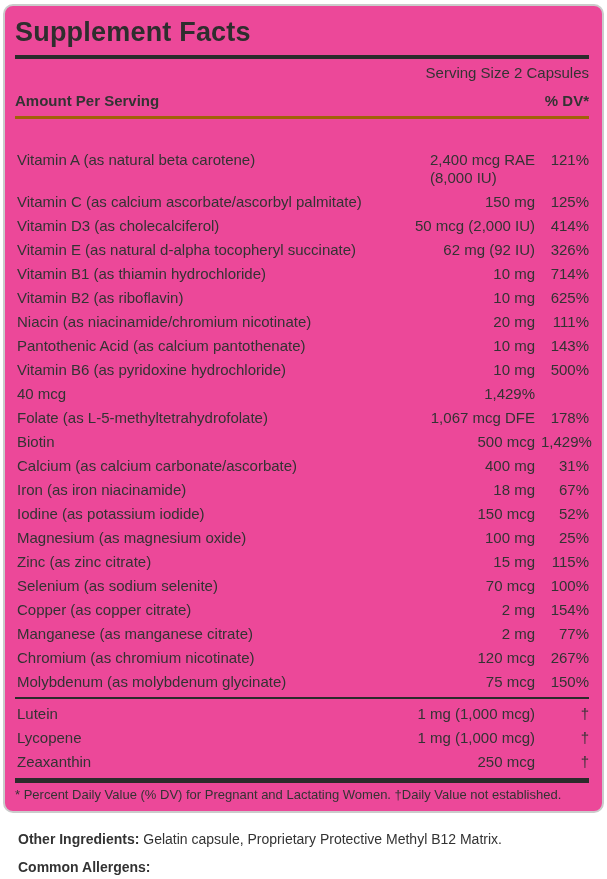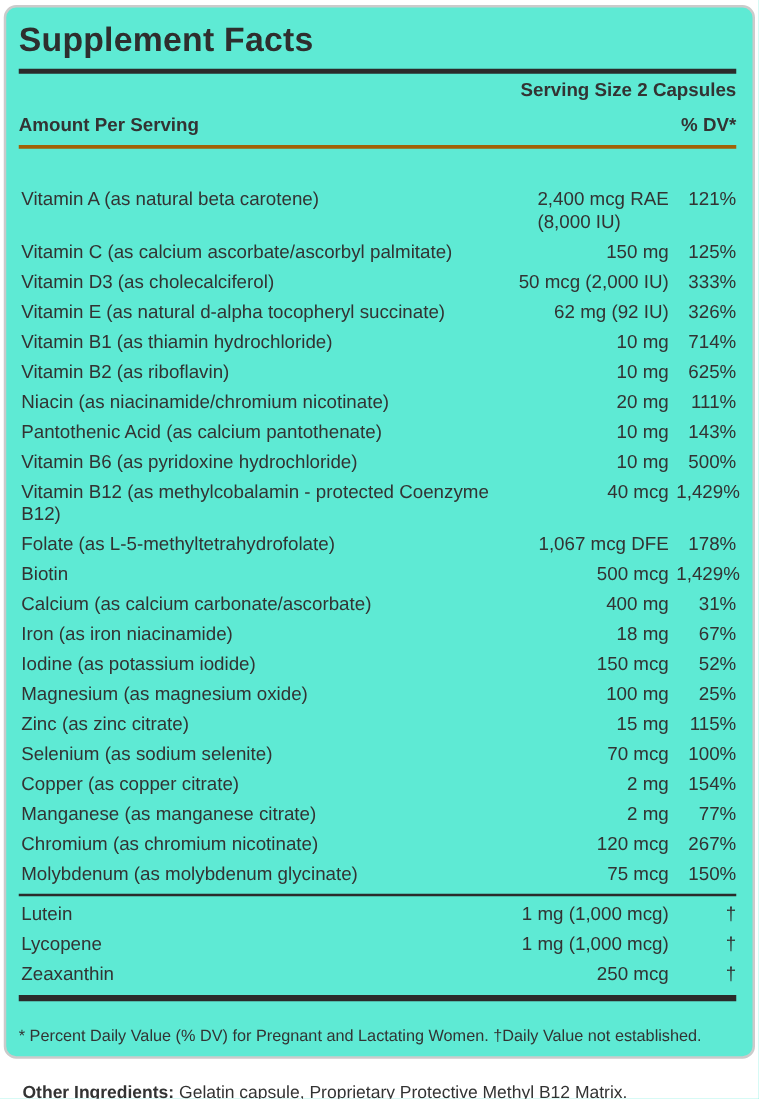--- a/index.html
+++ b/index.html
@@ -9,35 +9,35 @@
     font-family:"Liberation Sans", sans-serif;
     color:#333333;
     overflow:hidden;
   }
   .sf-box {
     margin:4px 3px 0 3px;
     border:2px solid #cbcbcb;
     border-radius:10px;
     padding:8px 13px 8px 10px;
     box-sizing:border-box;
-    background:#5eead4;
+    background:#ec4899;
   }
   .sf-title {
     font-size:27px;
     font-weight:bold;
     line-height:1.05;
     margin:4px 0 0 0;
     color:#2e2e2e;
     letter-spacing:0.2px;
   }
   .rule { background:#2b2b2b; }
   .rule-title { height:4px; margin-top:9px; }
   .serving-line {
     text-align:right;
-    font-weight:bold;
+    font-weight:normal;
     font-size:15px;
     margin-top:5px;
   }
   .cols-header {
     display:flex;
     justify-content:space-between;
     font-weight:bold;
     font-size:15px;
     margin-top:11px;
     padding-bottom:7px;
@@ -54,21 +54,21 @@
     line-height:18px;
     padding:3px 0 3px 2px;
   }
   .row .n { white-space:pre-line; }
   .row .a { white-space:pre-line; }
   .row .p { text-align:right; }
   .rule-sep { height:2px; margin-top:3px; }
   .rule-foot { height:5px; margin-top:4px; }
   .footnote {
     font-size:13px;
-    margin-top:20px;
+    margin-top:4px;
     padding:0 0 1px 0;
     color:#333333;
   }
   .below {
     margin:18px 0 0 18px;
     font-size:14px;
     color:#333333;
   }
   .below .bold { font-weight:bold; }
   .allergens-line { margin-top:12px; }
@@ -93,21 +93,21 @@
     <span class="p">121%</span>
   </div>
       <div class="row">
     <span class="n">Vitamin C (as calcium ascorbate/ascorbyl palmitate)</span>
     <span class="a">150 mg</span>
     <span class="p">125%</span>
   </div>
       <div class="row">
     <span class="n">Vitamin D3 (as cholecalciferol)</span>
     <span class="a">50 mcg (2,000 IU)</span>
-    <span class="p">333%</span>
+    <span class="p">414%</span>
   </div>
       <div class="row">
     <span class="n">Vitamin E (as natural d-alpha tocopheryl succinate)</span>
     <span class="a">62 mg (92 IU)</span>
     <span class="p">326%</span>
   </div>
       <div class="row">
     <span class="n">Vitamin B1 (as thiamin hydrochloride)</span>
     <span class="a">10 mg</span>
     <span class="p">714%</span>
@@ -126,22 +126,20 @@
     <span class="n">Pantothenic Acid (as calcium pantothenate)</span>
     <span class="a">10 mg</span>
     <span class="p">143%</span>
   </div>
       <div class="row">
     <span class="n">Vitamin B6 (as pyridoxine hydrochloride)</span>
     <span class="a">10 mg</span>
     <span class="p">500%</span>
   </div>
       <div class="row">
-    <span class="n">Vitamin B12 (as methylcobalamin - protected Coenzyme
-B12)</span>
     <span class="a">40 mcg</span>
     <span class="p">1,429%</span>
   </div>
       <div class="row">
     <span class="n">Folate (as L-5-methyltetrahydrofolate)</span>
     <span class="a">1,067 mcg DFE</span>
     <span class="p">178%</span>
   </div>
       <div class="row">
     <span class="n">Biotin</span>

